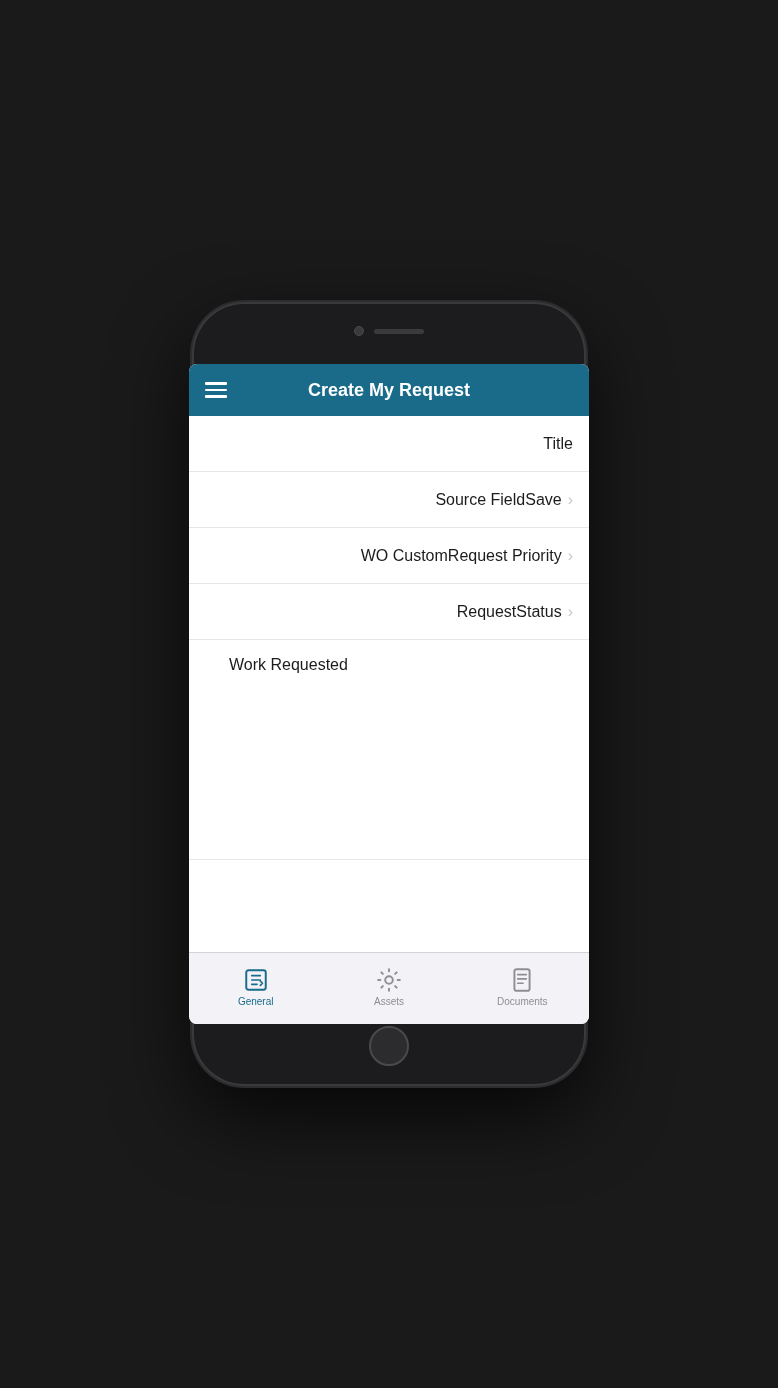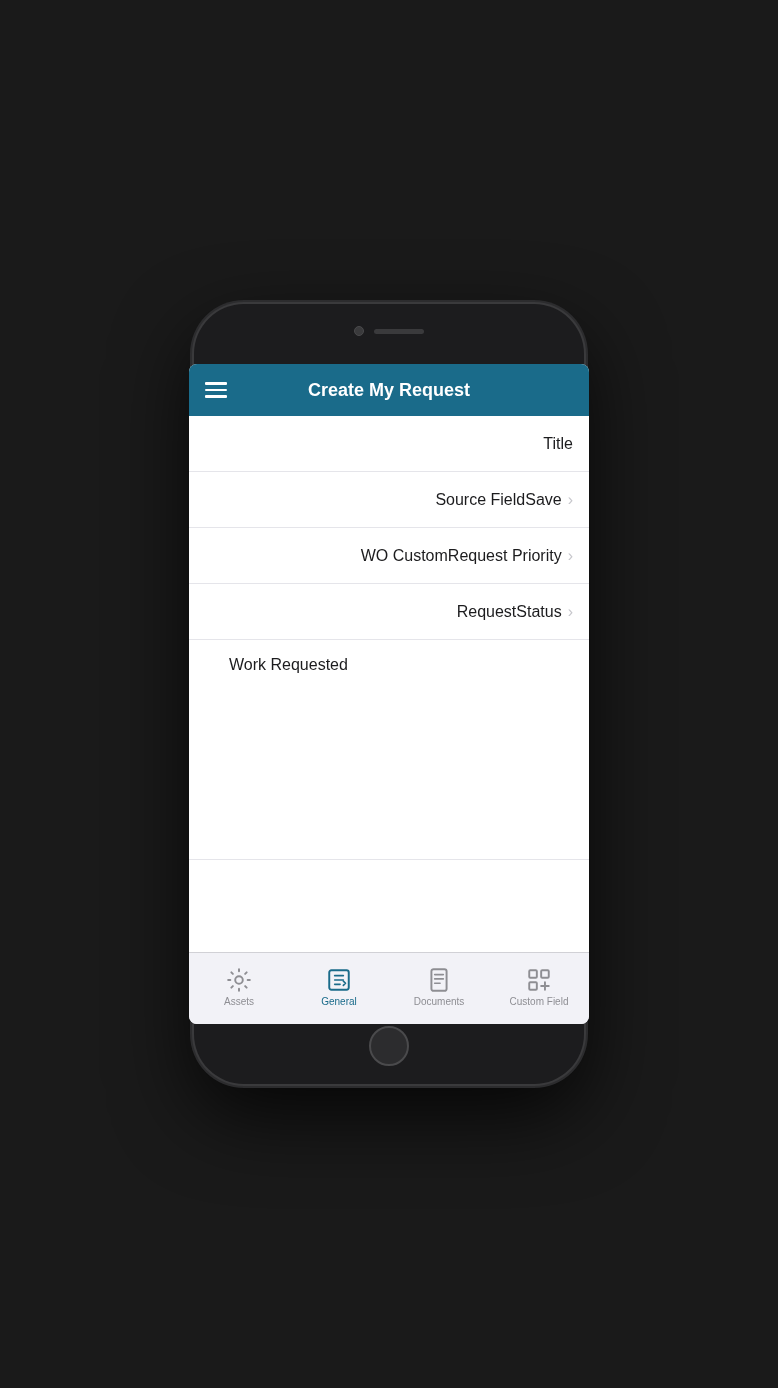--- a/index.html
+++ b/index.html
@@ -284,51 +284,42 @@
         <textarea class="work-requested-input" style=""></textarea>
       </div>
 
     </div>
 
 
     <div class="bottom-nav">
 
       <div class="nav-item">
         <svg class="icon-svg" viewBox="0 0 24 24" fill="none">
-          <circle cx="12" cy="12" r="3.5" stroke="#8e8e93" stroke-width="1.8"></circle>
-          <path d="M12 2v2M12 20v2M2 12h2M20 12h2M4.93 4.93l1.41 1.41M17.66 17.66l1.41 1.41M4.93 19.07l1.41-1.41M17.66 6.34l1.41-1.41" stroke="#8e8e93" stroke-width="1.8" stroke-linecap="round"></path>
-        </svg>
-        <span class="nav-label">Assets</span>
-      </div>
-
-      <div class="nav-item">
-        <svg class="icon-svg" viewBox="0 0 24 24" fill="none">
           <rect x="3" y="3" width="18" height="18" rx="2" stroke="#1a6b8a" stroke-width="1.8" fill="none"></rect>
           <path d="M8 12h8M8 8h8M8 16h5" stroke="#1a6b8a" stroke-width="1.5" stroke-linecap="round"></path>
           <path d="M16 17l2-2-2-2" stroke="#1a6b8a" stroke-width="1.5" stroke-linecap="round" stroke-linejoin="round"></path>
         </svg>
         <span class="nav-label active">General</span>
+      </div>
+
+      <div class="nav-item">
+        <svg class="icon-svg" viewBox="0 0 24 24" fill="none">
+          <circle cx="12" cy="12" r="3.5" stroke="#8e8e93" stroke-width="1.8"></circle>
+          <path d="M12 2v2M12 20v2M2 12h2M20 12h2M4.93 4.93l1.41 1.41M17.66 17.66l1.41 1.41M4.93 19.07l1.41-1.41M17.66 6.34l1.41-1.41" stroke="#8e8e93" stroke-width="1.8" stroke-linecap="round"></path>
+        </svg>
+        <span class="nav-label">Assets</span>
       </div>
 
       <div class="nav-item">
         <svg class="icon-svg" viewBox="0 0 24 24" fill="none">
           <rect x="5" y="2" width="14" height="20" rx="2" stroke="#8e8e93" stroke-width="1.8" fill="none"></rect>
           <path d="M8 7h8M8 11h8M8 15h5" stroke="#8e8e93" stroke-width="1.5" stroke-linecap="round"></path>
         </svg>
         <span class="nav-label">Documents</span>
       </div>
 
-      <div class="nav-item">
-        <svg class="icon-svg" viewBox="0 0 24 24" fill="none">
-          <rect x="3" y="3" width="7" height="7" rx="1" stroke="#8e8e93" stroke-width="1.8" fill="none"></rect>
-          <rect x="14" y="3" width="7" height="7" rx="1" stroke="#8e8e93" stroke-width="1.8" fill="none"></rect>
-          <rect x="3" y="14" width="7" height="7" rx="1" stroke="#8e8e93" stroke-width="1.8" fill="none"></rect>
-          <path d="M17.5 14v7M14 17.5h7" stroke="#8e8e93" stroke-width="1.8" stroke-linecap="round"></path>
-        </svg>
-        <span class="nav-label">Custom Field</span>
-      </div>
 
     </div>
 
   </div>
 
   <div class="phone-home-btn"></div>
 </div>
 
 </body></html>

